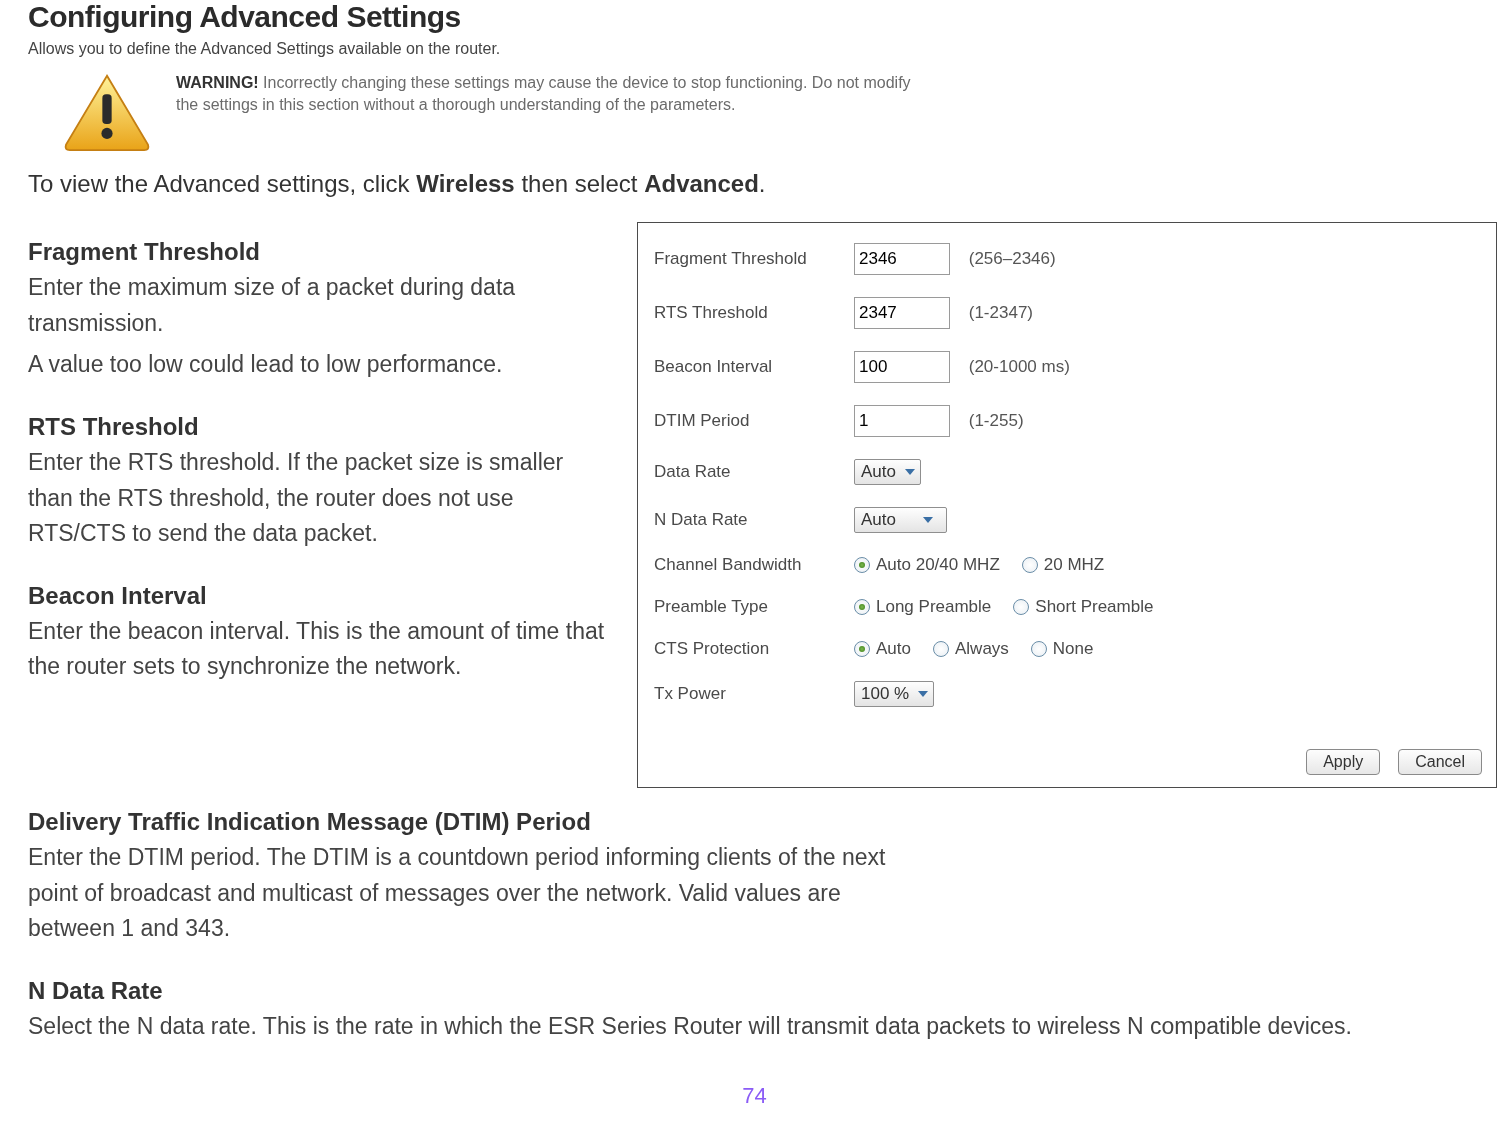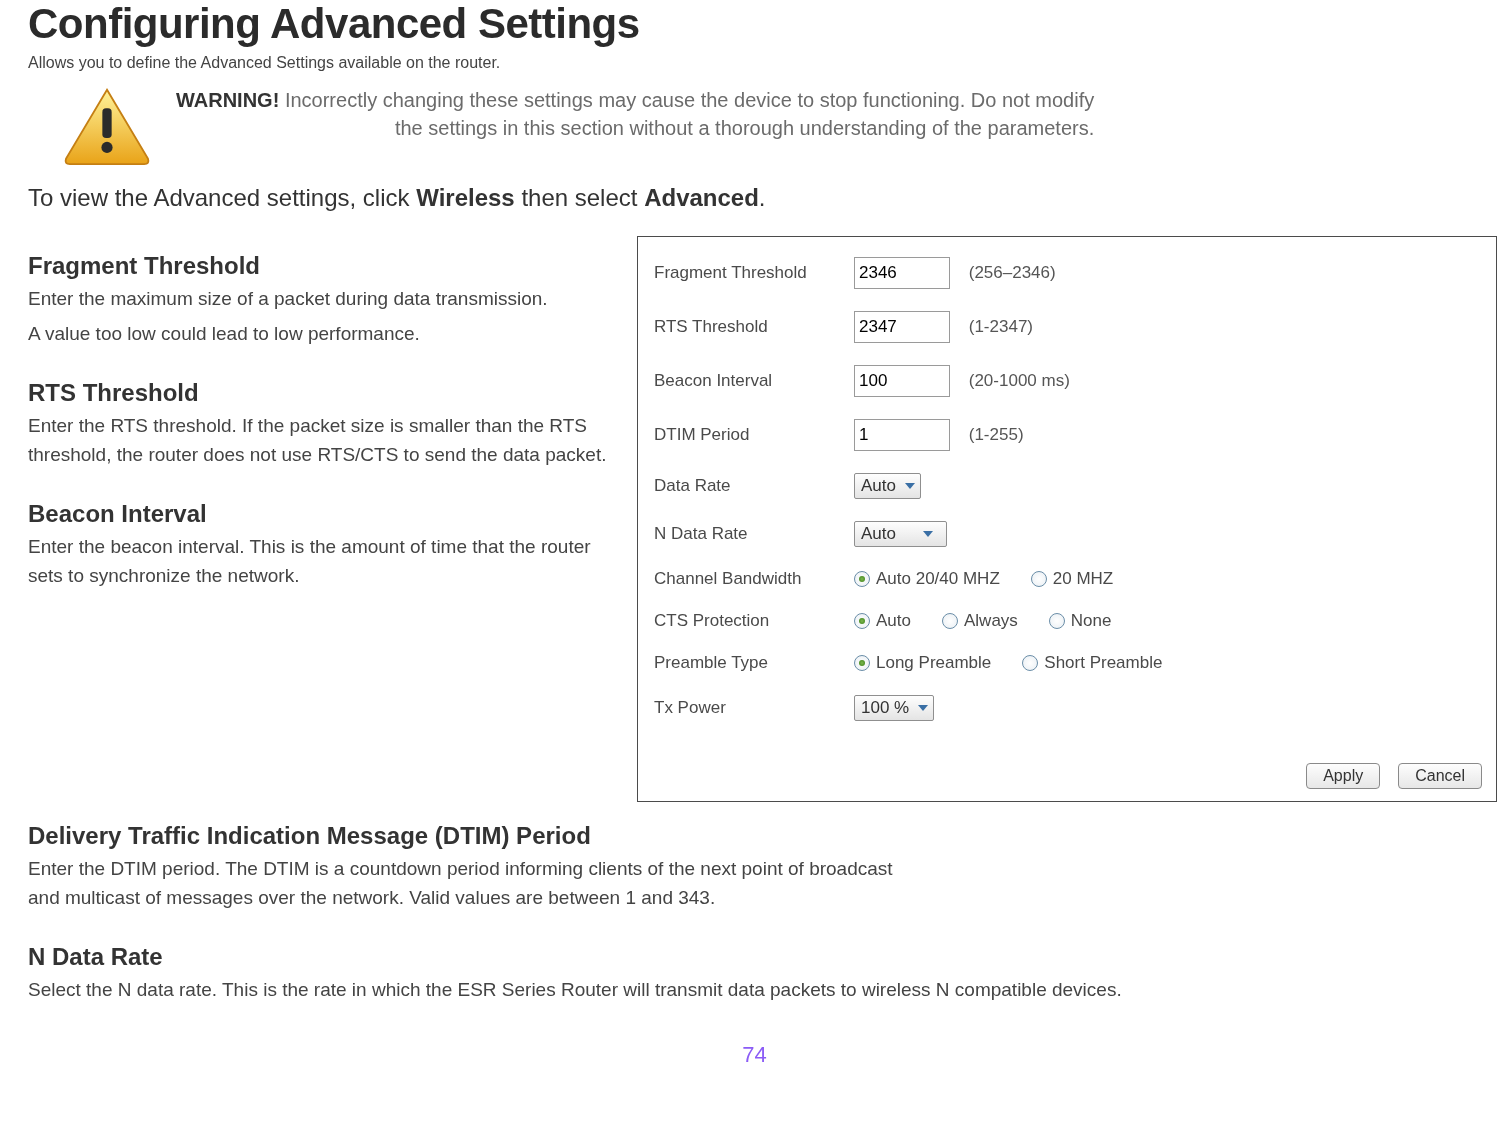--- a/index.html
+++ b/index.html
@@ -8,43 +8,42 @@
     background: #fff;
     font-family: "Segoe UI", "Helvetica Neue", Arial, sans-serif;
     color: #333;
     width: 1509px;
   }
   .page {
     padding: 0 28px 30px 28px;
     box-sizing: border-box;
   }
   h1.title {
-    font-size: 42px;
+    font-size: 30px;
     font-weight: 700;
     letter-spacing: -0.5px;
     margin: 0 0 6px 0;
     color: #2b2b2b;
   }
   .subtitle {
     font-size: 16px;
     color: #444;
     margin: 0 0 14px 0;
   }
   .warning-row {
     display: flex;
     align-items: flex-start;
     gap: 22px;
     margin: 8px 0 18px 32px;
   }
   .warning-text {
-    font-size: 20px;
+    font-size: 16px;
     color: #6b6b6b;
     line-height: 1.4;
     max-width: 1000px;
-    text-align: right;
   }
   .warning-text b {
     color: #333;
     font-weight: 700;
   }
   .nav-line {
     font-size: 24px;
     color: #333;
     margin: 6px 0 22px 0;
   }
@@ -58,21 +57,21 @@
   .left-col {
     flex: 0 0 585px;
   }
   .section-heading {
     font-size: 24px;
     font-weight: 700;
     margin: 18px 0 4px 0;
     color: #333;
   }
   .section-body {
-    font-size: 19px;
+    font-size: 23px;
     line-height: 1.55;
     color: #444;
   }
 
   .right-col {
     flex: 0 0 auto;
     margin-top: 2px;
   }
 
   
@@ -122,21 +121,21 @@
     border: 1px solid #8f8f8f;
     background: linear-gradient(#fefefe,#e4e4e4);
     height: 24px;
     padding: 0 2px 0 6px;
     font-size: 17px;
     color: #333;
     border-radius: 2px;
   }
   .select-box .sel-text { padding-right: 6px; }
   .select-box svg { display:block; }
-  .radio-group { display:flex; gap: 31px; align-items:flex-end; }
+  .radio-group { display:flex; gap: 22px; align-items:flex-end; }
   .radio-opt { display:inline-flex; align-items:center; gap:6px; }
   .radio-dot {
     width: 14px; height: 14px; border: 1px solid #6b8ea8;
     border-radius: 50%; background: radial-gradient(#fff,#e8eef3);
     display:inline-flex; align-items:center; justify-content:center;
   }
   .radio-dot.checked::after {
     content:""; width:6px; height:6px; border-radius:50%;
     background: radial-gradient(#7db84f,#3a7f17);
   }
@@ -275,49 +274,49 @@
                   <span>Auto 20/40 MHZ</span>
                 </span>
                 <span class="radio-opt">
                   <span class="radio-dot"></span>
                   <span>20 MHZ</span>
                 </span>
               </span>
             </td>
           </tr>
           <tr>
+            <td class="label">Preamble Type</td>
+            <td class="control">
+              <span class="radio-group">
+                <span class="radio-opt">
+                  <span class="radio-dot checked"></span>
+                  <span>Long Preamble</span>
+                </span>
+                <span class="radio-opt">
+                  <span class="radio-dot"></span>
+                  <span>Short Preamble</span>
+                </span>
+              </span>
+            </td>
+          </tr>
+          <tr>
             <td class="label">CTS Protection</td>
             <td class="control">
               <span class="radio-group">
                 <span class="radio-opt">
                   <span class="radio-dot checked"></span>
                   <span>Auto</span>
                 </span>
                 <span class="radio-opt">
                   <span class="radio-dot"></span>
                   <span>Always</span>
                 </span>
                 <span class="radio-opt">
                   <span class="radio-dot"></span>
                   <span>None</span>
-                </span>
-              </span>
-            </td>
-          </tr>
-          <tr>
-            <td class="label">Preamble Type</td>
-            <td class="control">
-              <span class="radio-group">
-                <span class="radio-opt">
-                  <span class="radio-dot checked"></span>
-                  <span>Long Preamble</span>
-                </span>
-                <span class="radio-opt">
-                  <span class="radio-dot"></span>
-                  <span>Short Preamble</span>
                 </span>
               </span>
             </td>
           </tr>
           <tr>
             <td class="label">Tx Power</td>
             <td class="control">
               <span class="select-box">
                 <span class="sel-text">100 %</span>
                 <svg width="16" height="16">

